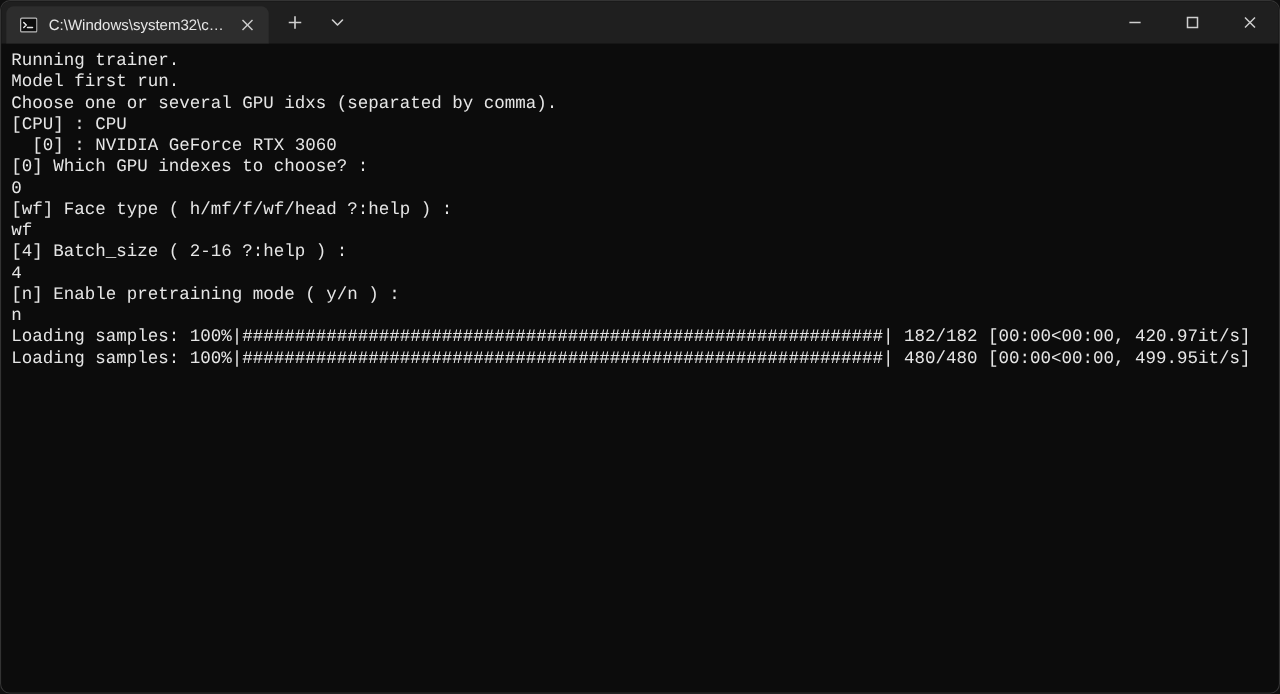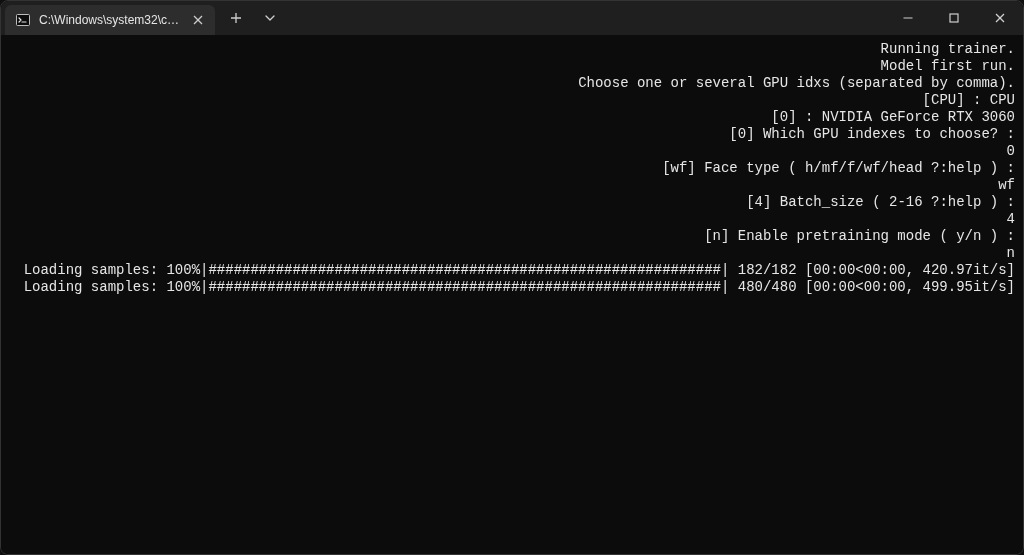--- a/index.html
+++ b/index.html
@@ -79,21 +79,20 @@
 
   .terminal {
     flex:1;
     background:#0c0c0c;
     color:#e6e6e6;
     font-size: 14px;
     line-height: 17px;
     padding: 6px 8px 8px 8px;
     white-space: pre;
     overflow: hidden;
-    text-align: right;
   }
   .terminal .line { display:block; }
 
   svg { display:block; }
 </style>
 </head>
 <body>
 
 <div class="window">
 

